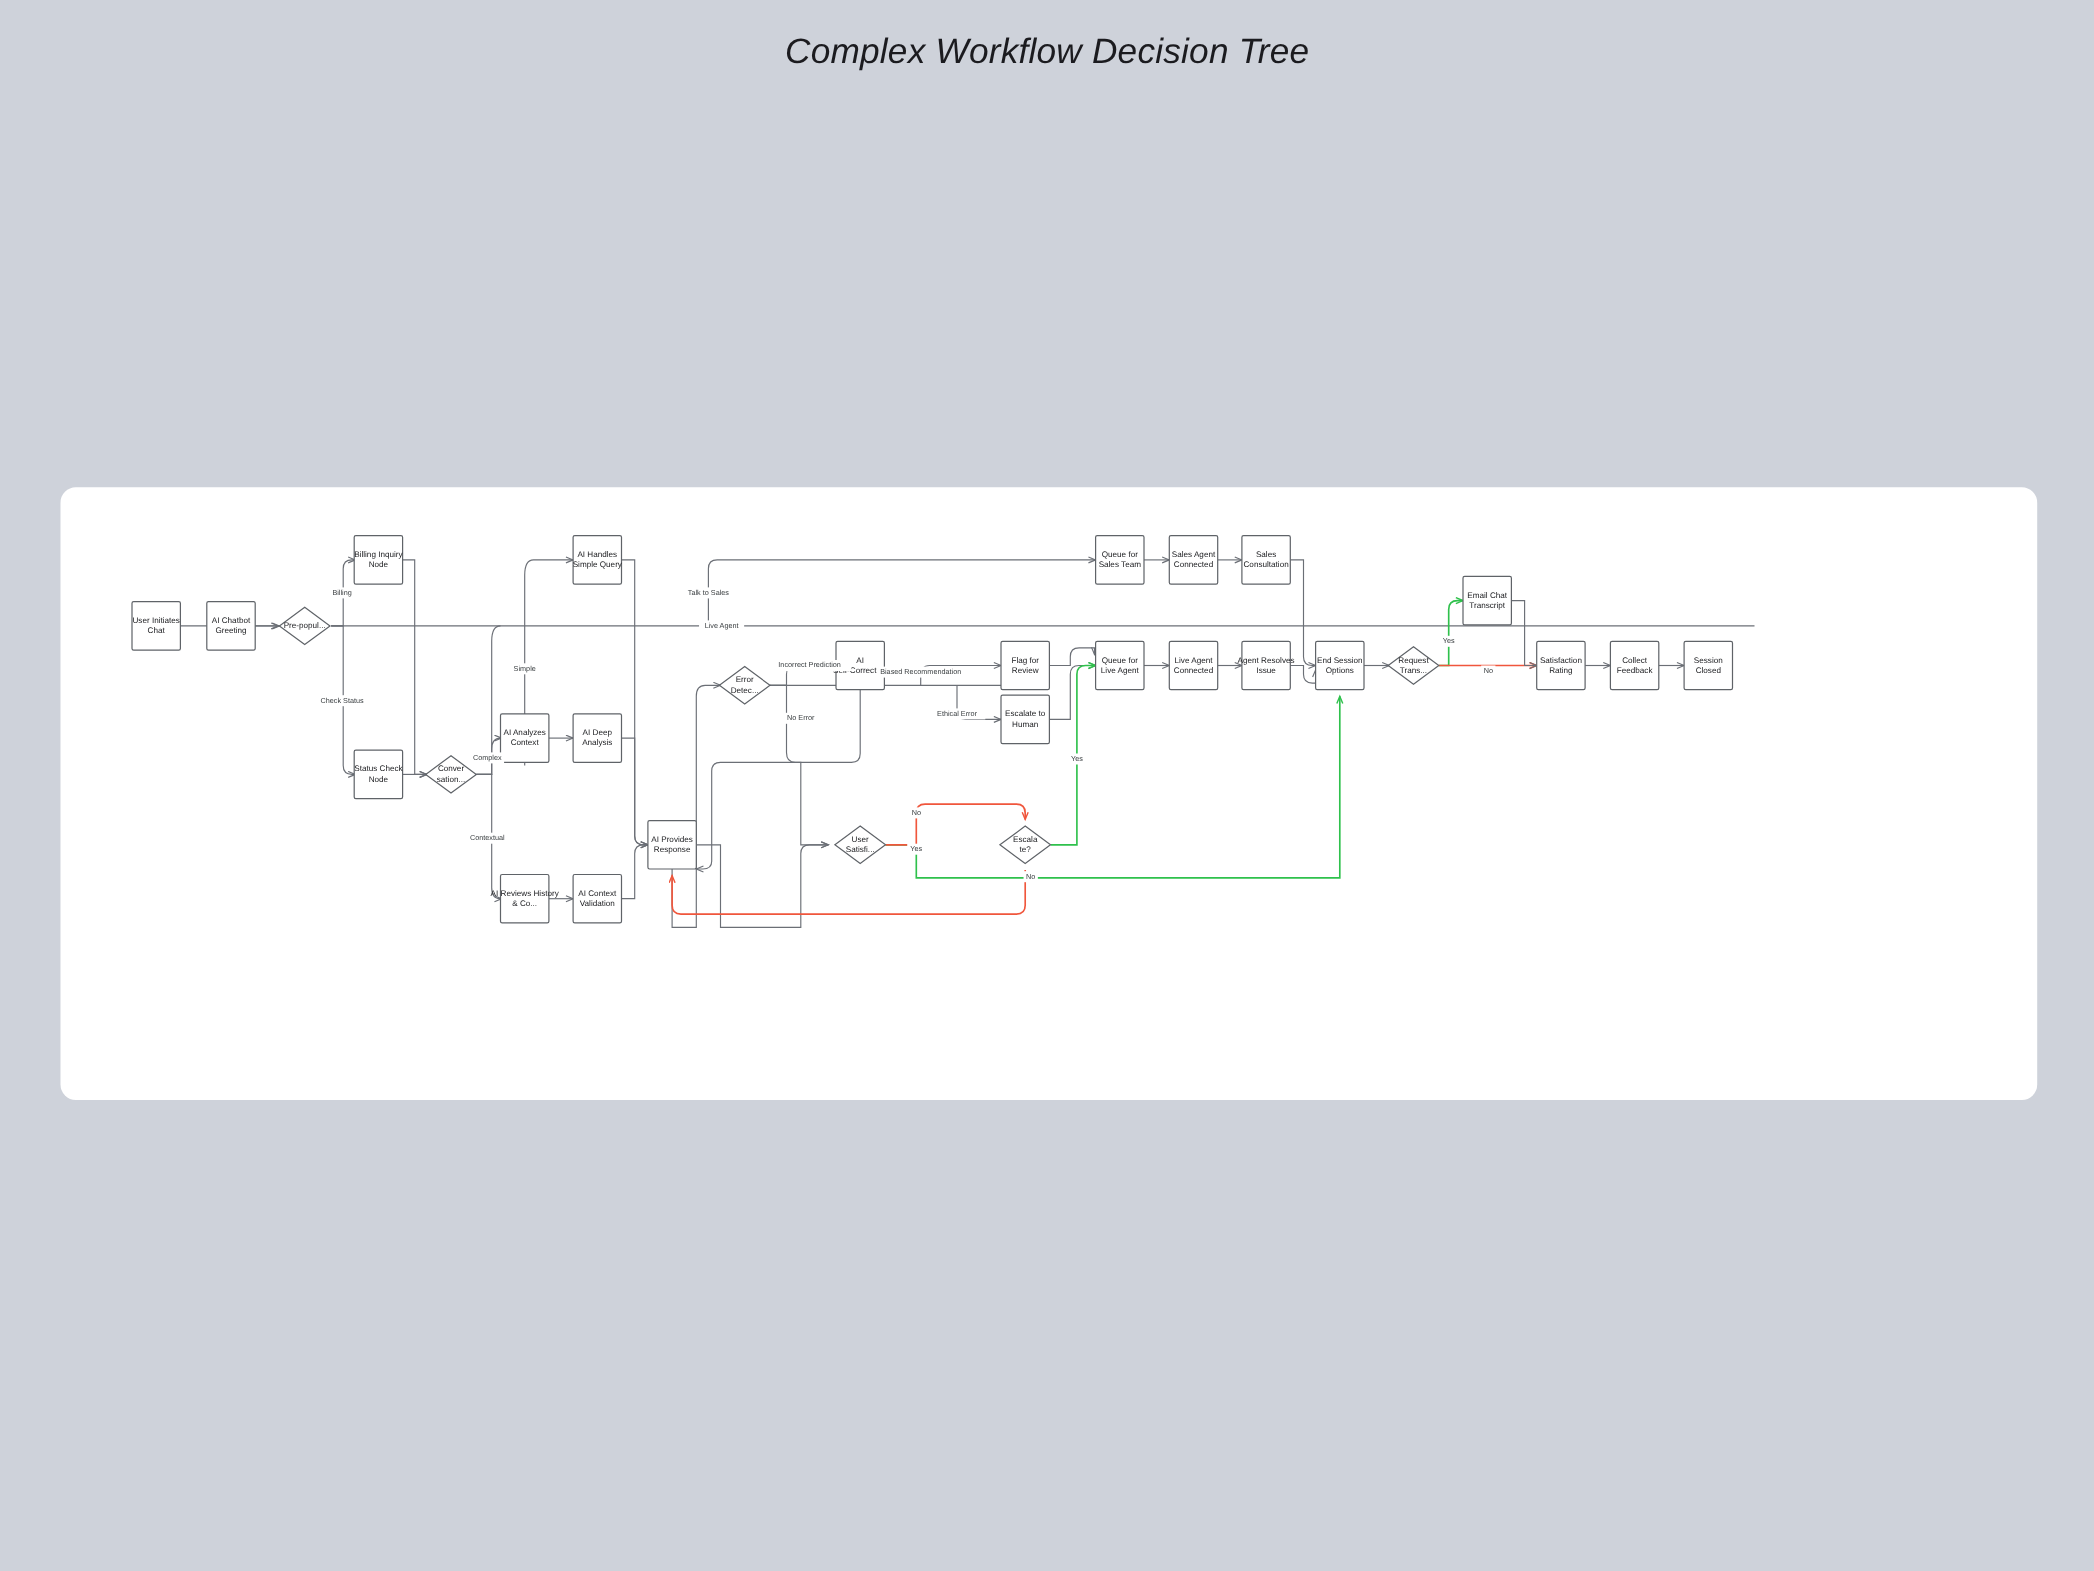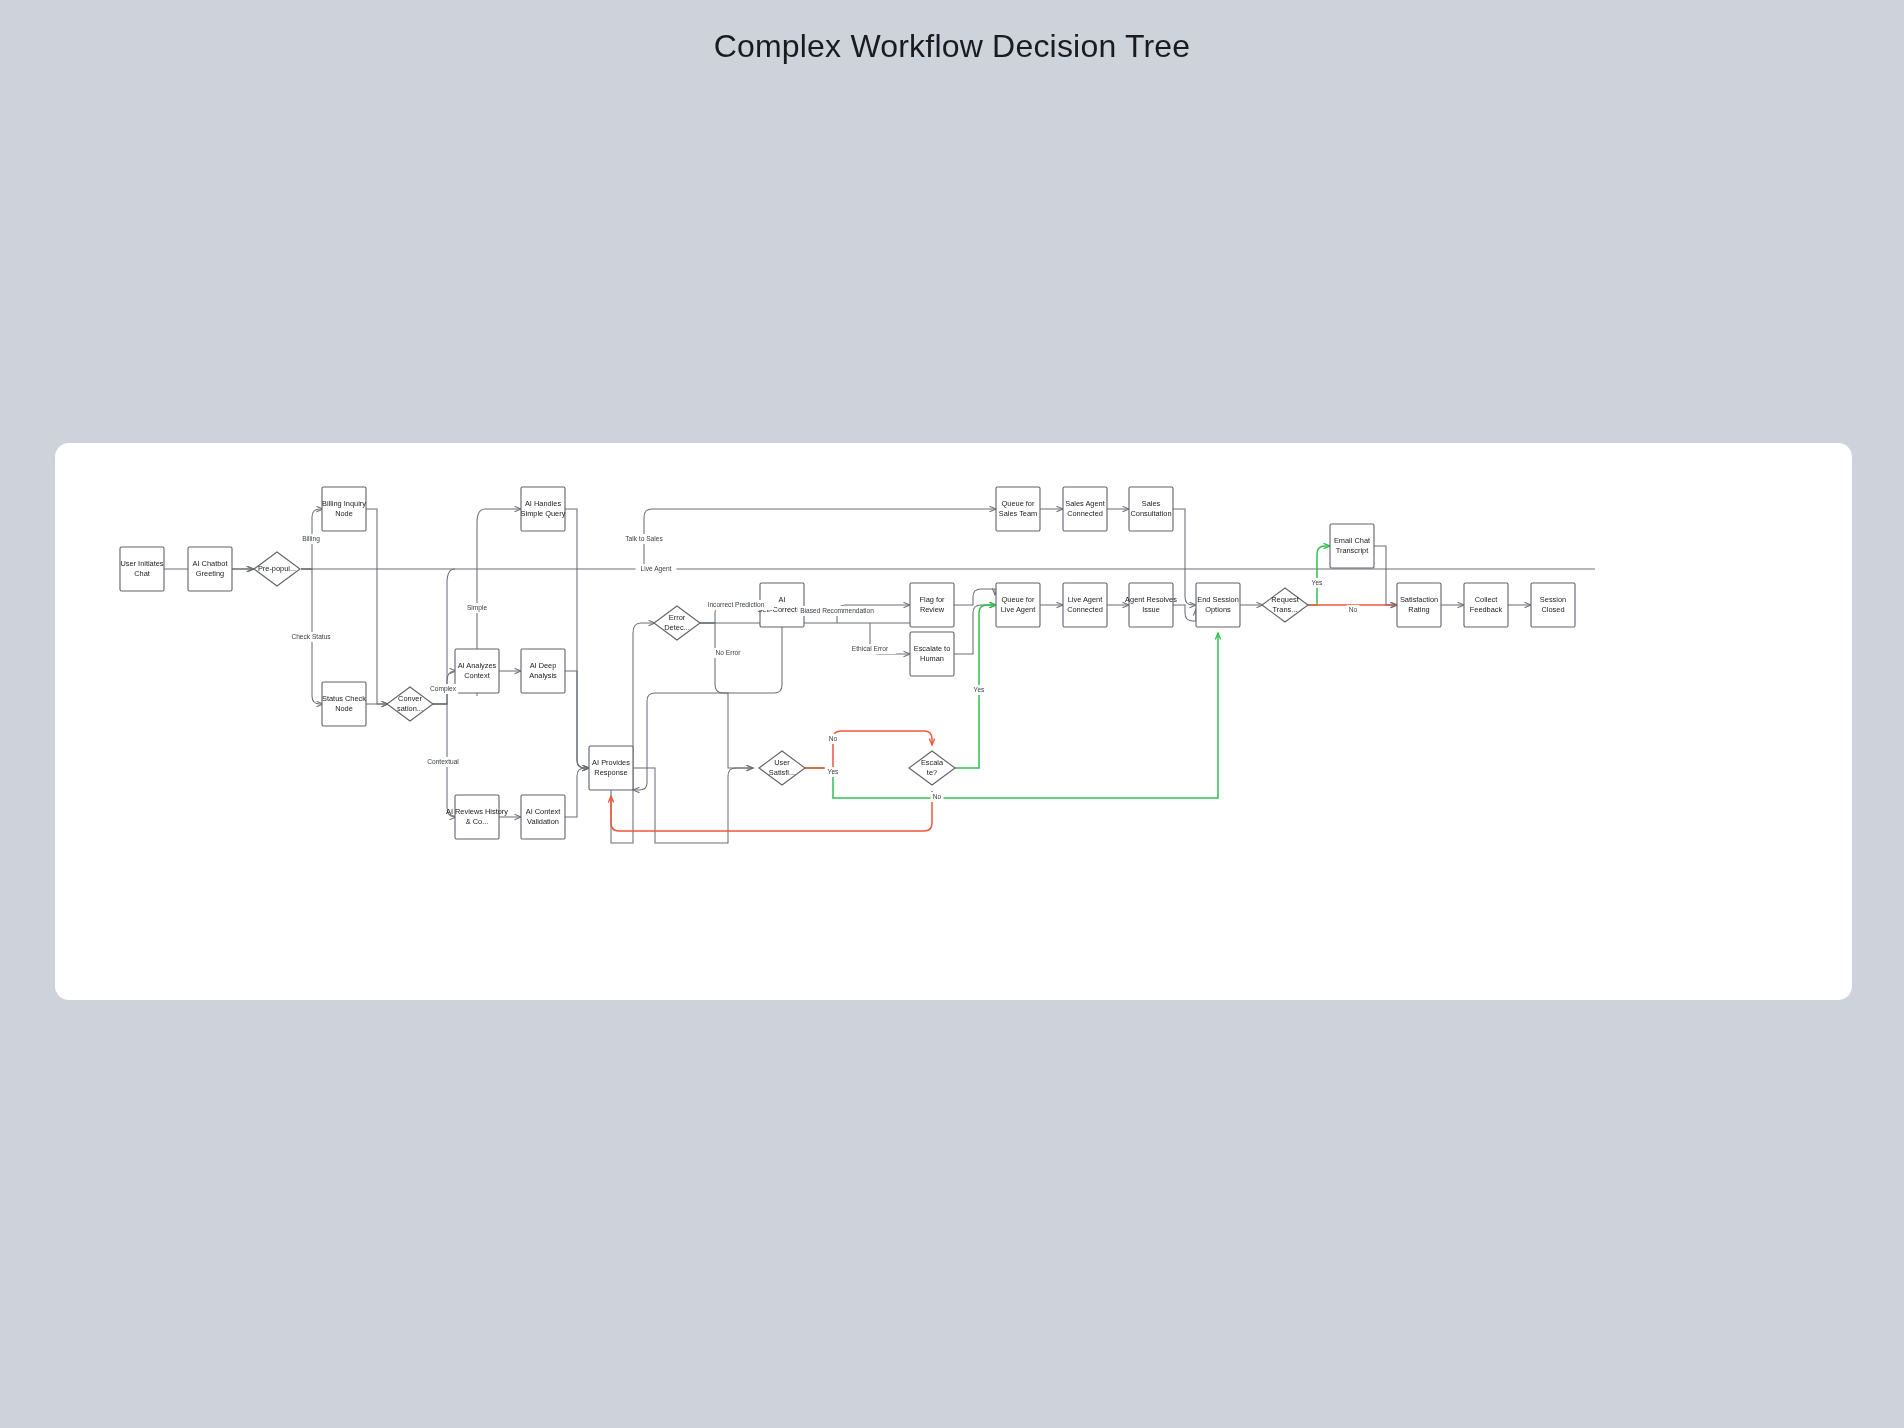--- a/index.html
+++ b/index.html
@@ -18,20 +18,21 @@
   #page-title {
     position: absolute;
     top: 28px;
     left: 0;
     width: 100%;
     text-align: center;
     font-size: 32px;
     font-weight: 400;
     color: #1b1b1f;
     letter-spacing: 0.2px;
+    font-style: italic;
   }
   #diagram-card {
     position: absolute;
     left: 55px;
     top: 443px;
     width: 1797px;
     height: 557px;
     background: #ffffff;
     border-radius: 14px;
   }

